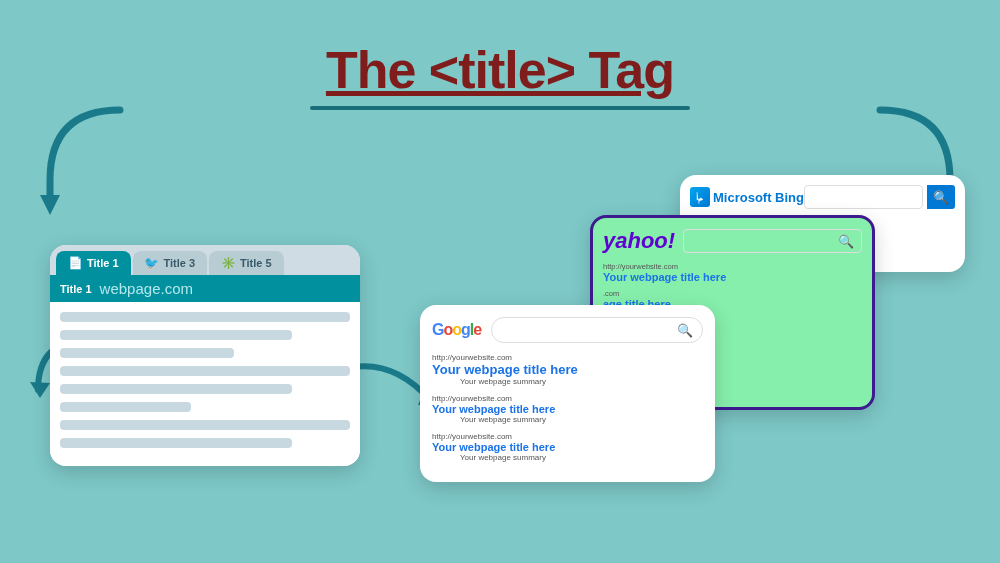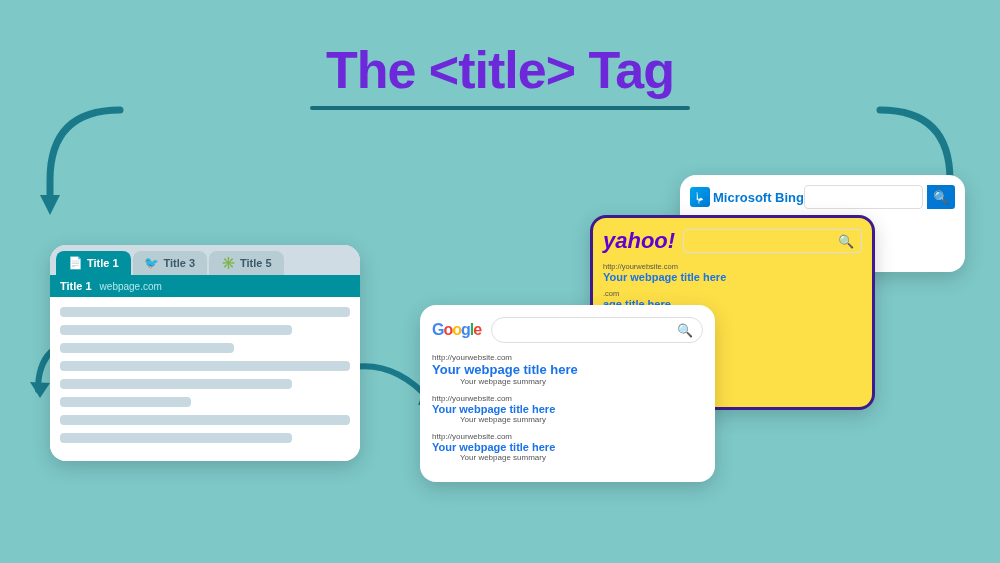--- a/index.html
+++ b/index.html
@@ -15,22 +15,23 @@
     
     .main-title {
       text-align: center;
       position: absolute;
       top: 40px;
       left: 0; right: 0;
     }
     .main-title h1 {
       font-size: 52px;
       font-weight: 900;
-      color: #6d28d9;
+      color: #7f1d1d;
       letter-spacing: -1px;
+      text-decoration: underline;
     }
     .main-title-underline {
       width: 380px;
       height: 4px;
       background: #1a6e7a;
       margin: 6px auto 0;
       border-radius: 2px;
     }
 
     
@@ -76,21 +77,21 @@
       align-items: center;
       gap: 8px;
     }
     .address-label {
       color: white;
       font-size: 11px;
       font-weight: 700;
     }
     .address-url {
       color: #b2e8ec;
-      font-size: 10px;
+      font-size: 15px;
     }
     .bookmark-bar {
       background: #dde8ee;
       padding: 3px 8px;
       display: flex;
       align-items: center;
       gap: 6px;
       font-size: 10px;
       color: #3a5a6a;
     }
@@ -166,21 +167,21 @@
     }
     .result-title.large { font-size: 13px; }
     .result-summary { font-size: 8px; color: #555; margin-left: 28px; }
 
     
     .yahoo-mockup {
       position: absolute;
       top: 215px;
       left: 590px;
       width: 285px;
-      background: #fde047;
+      background: #86efac;
       border-radius: 16px;
       overflow: hidden;
       box-shadow: 0 6px 20px rgba(0,0,0,0.18);
       padding: 10px;
       border: 3px solid #3d1a8e;
       z-index: 4;
     }
     .yahoo-header {
       display: flex;
       align-items: center;

